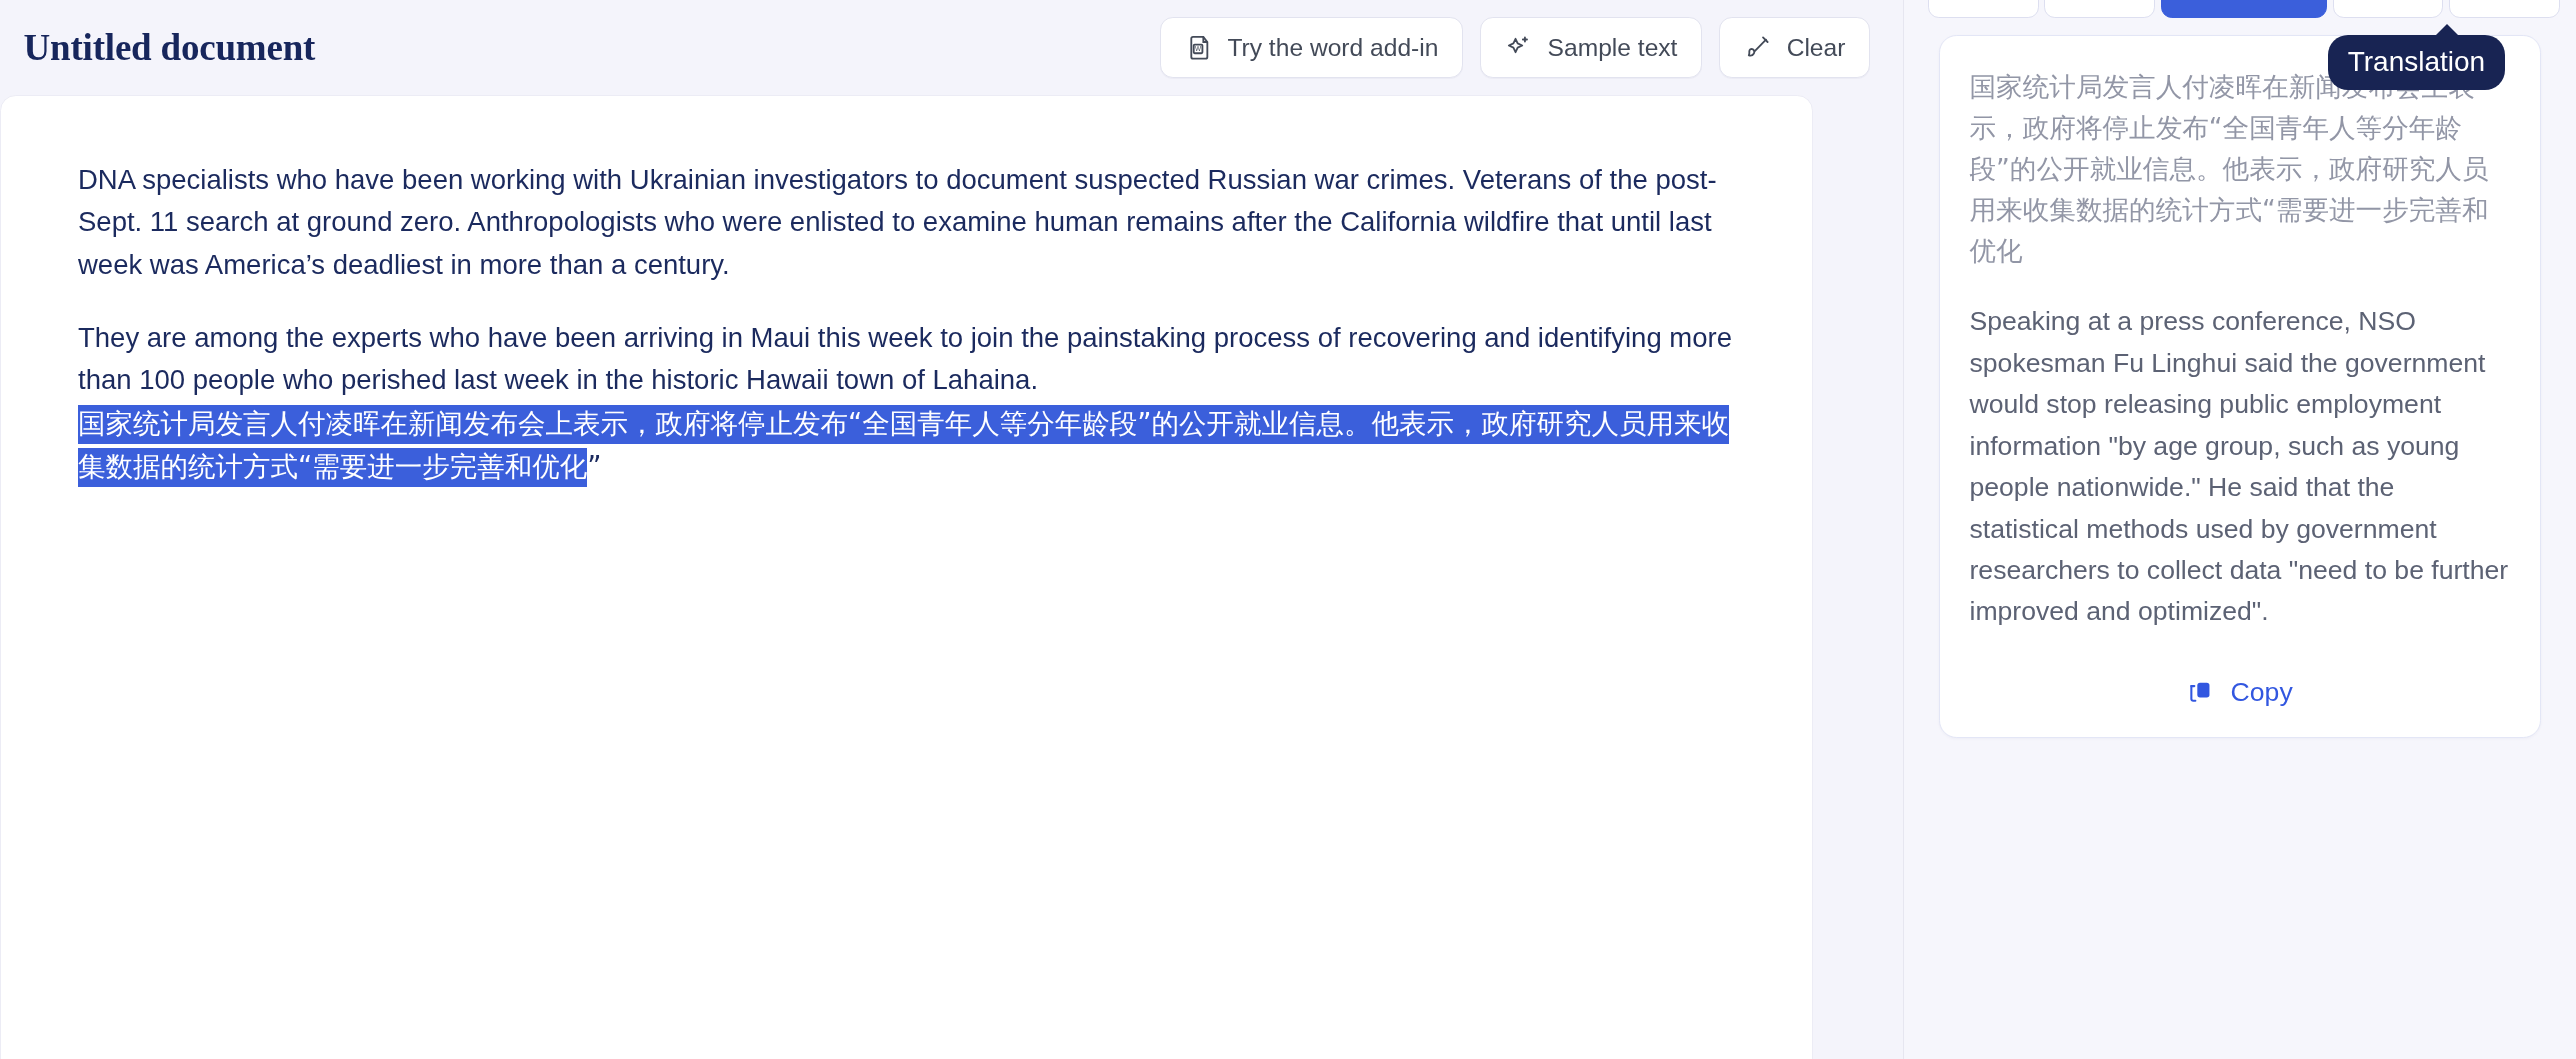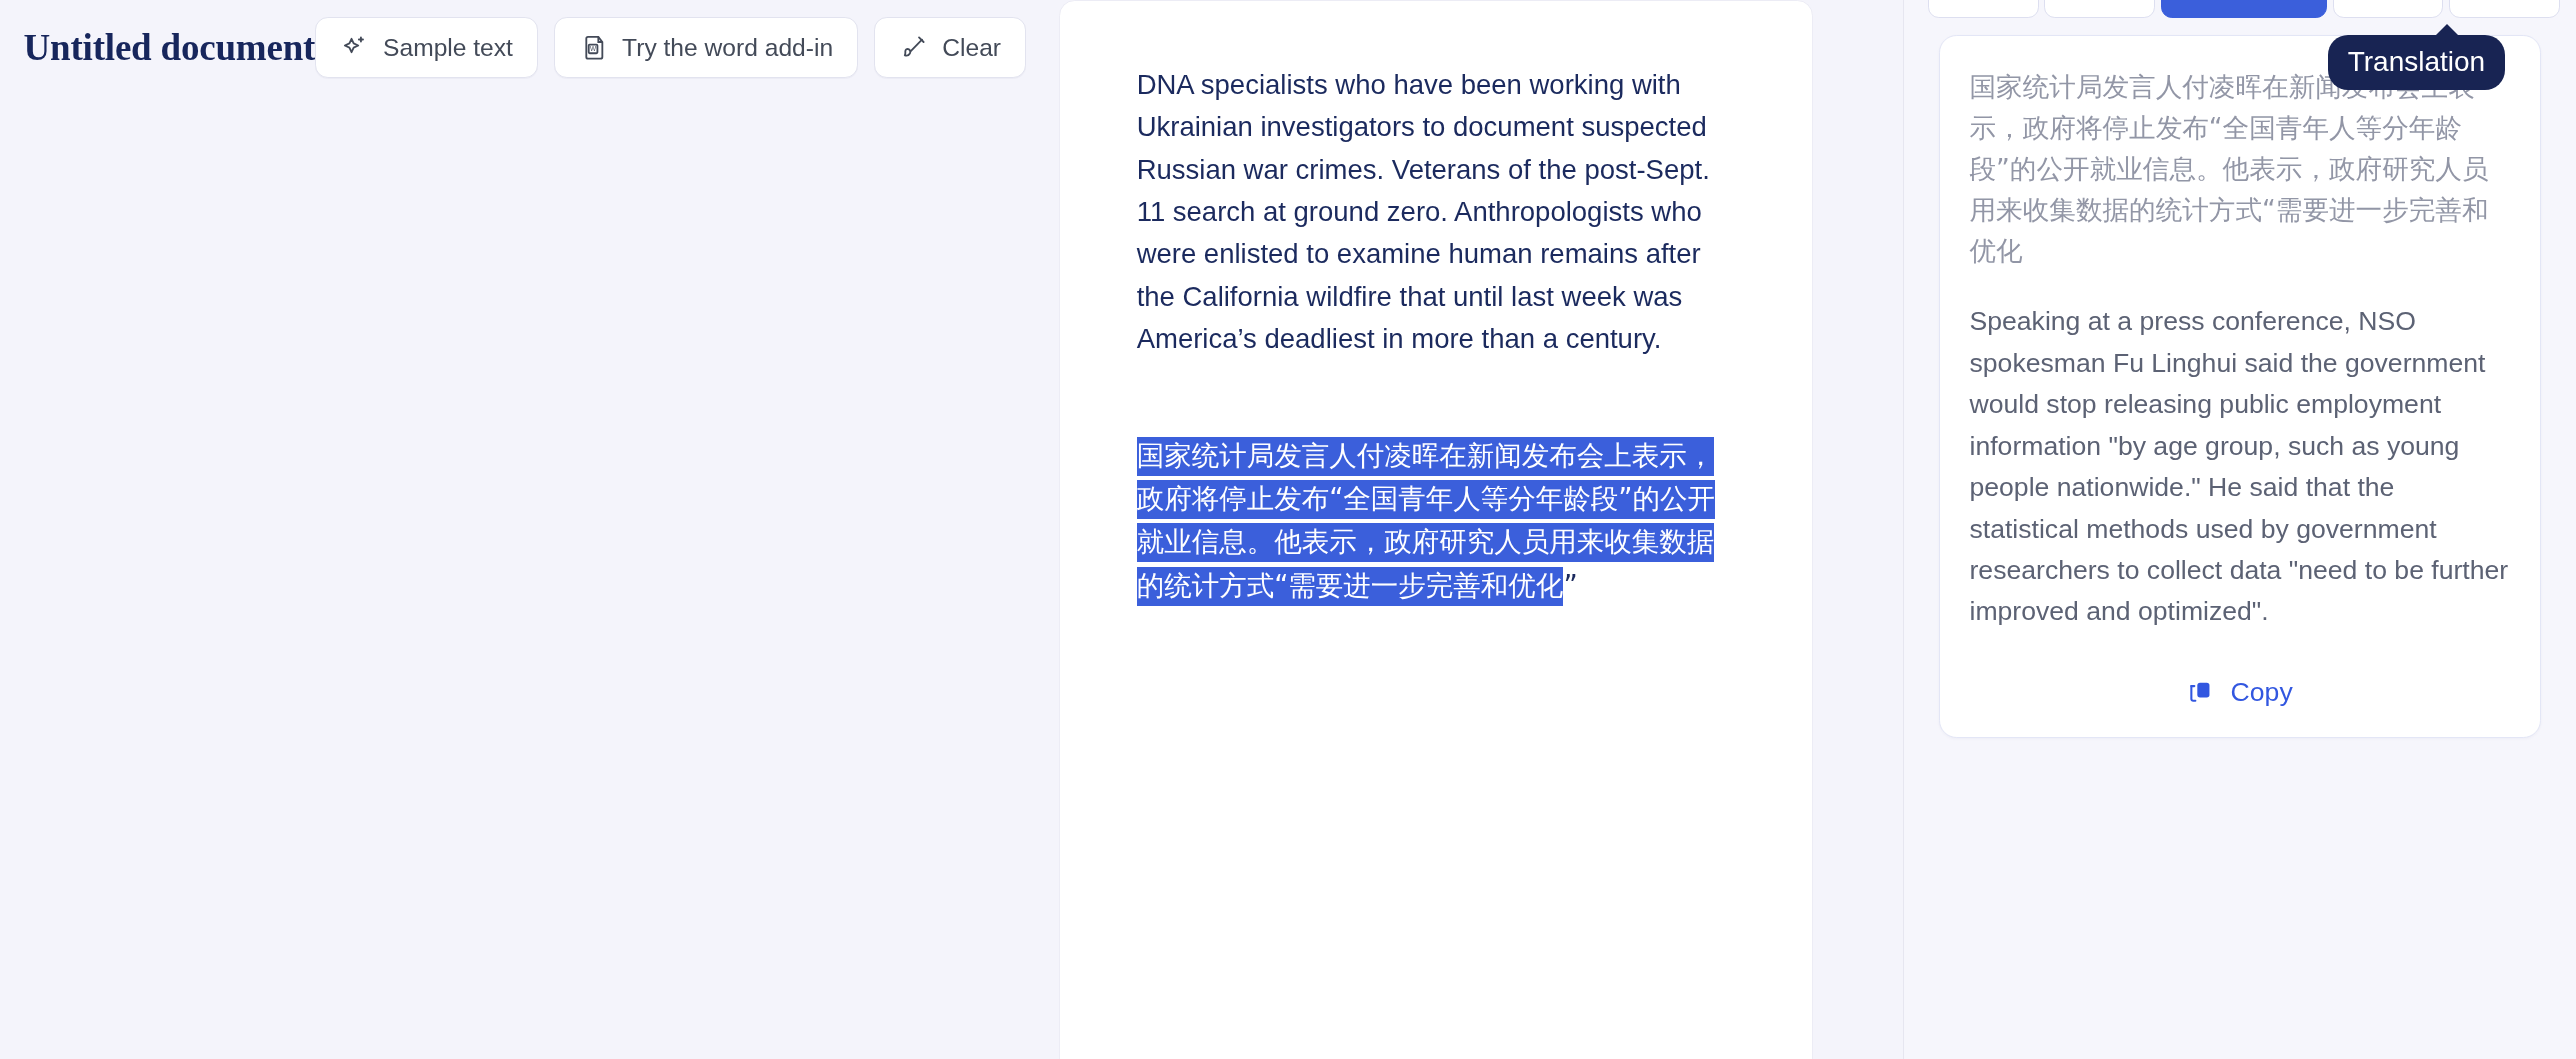--- a/index.html
+++ b/index.html
@@ -20,21 +20,21 @@
     background: #f4f4fb;
   }
 
   
   .main-col {
     position: relative;
     width: 1903px;
     height: 1059px;
     background: #f4f4fb;
     display: flex;
-    flex-direction: row;
+    flex-direction: column;
   }
 
   .doc-header {
     position: relative;
     height: 95px;
     flex: 0 0 95px;
     display: flex;
     align-items: center;
     padding: 0 33px 0 23.6px;
     background: #f4f4fb;
@@ -238,38 +238,38 @@
 
   <div class="main-col">
 
     <div class="doc-header">
       <div class="doc-title">Untitled document</div>
 
       <div class="header-actions">
 
         <button class="hbtn">
           <span class="ico">
-            <svg width="27.5" height="27.5" viewBox="0 0 24 24" fill="none" stroke="#434a58" stroke-width="1.6" stroke-linejoin="round">
-              <path d="M9.2 4.2l1.85 4.0 4.0 1.85-4.0 1.85-1.85 4.0-1.85-4.0-4.0-1.85 4.0-1.85z"></path>
-              <path d="M17.4 3.0v3.6M15.6 4.8h3.6" stroke-linecap="round"></path>
-            </svg>
-          </span>
-          <span>Sample text</span>
-        </button>
-
-        <button class="hbtn">
-          <span class="ico">
             <svg width="27.5" height="27.5" viewBox="0 0 24 24" fill="none" stroke="#434a58" stroke-width="1.6" style="font-size:25px">
               <path d="M16 2.5h-9a1.5 1.5 0 0 0-1.5 1.5v16a1.5 1.5 0 0 0 1.5 1.5h11a1.5 1.5 0 0 0 1.5-1.5V7z"></path>
               <path d="M16 2.5V7h3.5"></path>
               <rect x="7.6" y="9.2" width="7.6" height="7.6" rx="0.8"></rect>
               <text x="11.4" y="15.2" font-size="5.6" font-family="Liberation Sans, sans-serif" fill="#434a58" stroke="none" text-anchor="middle">W</text>
             </svg>
           </span>
           <span>Try the word add-in</span>
+        </button>
+
+        <button class="hbtn">
+          <span class="ico">
+            <svg width="27.5" height="27.5" viewBox="0 0 24 24" fill="none" stroke="#434a58" stroke-width="1.6" stroke-linejoin="round">
+              <path d="M9.2 4.2l1.85 4.0 4.0 1.85-4.0 1.85-1.85 4.0-1.85-4.0-4.0-1.85 4.0-1.85z"></path>
+              <path d="M17.4 3.0v3.6M15.6 4.8h3.6" stroke-linecap="round"></path>
+            </svg>
+          </span>
+          <span>Sample text</span>
         </button>
 
         <button class="hbtn">
           <span class="ico">
             <svg width="27.5" height="27.5" viewBox="0 0 24 24" fill="none" stroke="#434a58" stroke-width="1.6" stroke-linecap="round" stroke-linejoin="round">
               <path d="M4.2 18.6c2.0 0.6 3.6-0.2 4.4-1.6 0.9-1.6 0.2-3.3-1.3-3.8-1.3-0.4-2.4 0.4-2.6 1.6-0.2 1.3 0.3 2.6-0.5 3.8z"></path>
               <path d="M9.4 15.0L19.2 5.0"></path>
               <path d="M16.6 3.0l4.0 4.0"></path>
             </svg>
           </span>
@@ -279,20 +279,21 @@
       </div>
     </div>
 
     <div class="doc-card-wrap">
       <div class="doc-card">
         <div class="doc-body">
 
           <p class="doc-para">DNA specialists who have been working with Ukrainian investigators to document suspected Russian war crimes. Veterans of the post-Sept. 11 search at ground zero. Anthropologists who were enlisted to examine human remains after the California wildfire that until last week was America’s deadliest in more than a century.</p>
 
           <p class="doc-para">
+            <span>They are among the experts who have been arriving in Maui this week to join the painstaking process of recovering and identifying more than 100 people who perished last week in the historic Hawaii town of Lahaina.</span>
             <br>
             <span class="sel cjk">国家统计局发言人付凌晖在新闻发布会上表示，政府将停止发布“全国青年人等分年龄段”的公开就业信息。他表示，政府研究人员用来收集数据的统计方式“需要进一步完善和优化</span><span class="cjk">”</span>
           </p>
 
         </div>
       </div>
     </div>
 
   </div>
 

